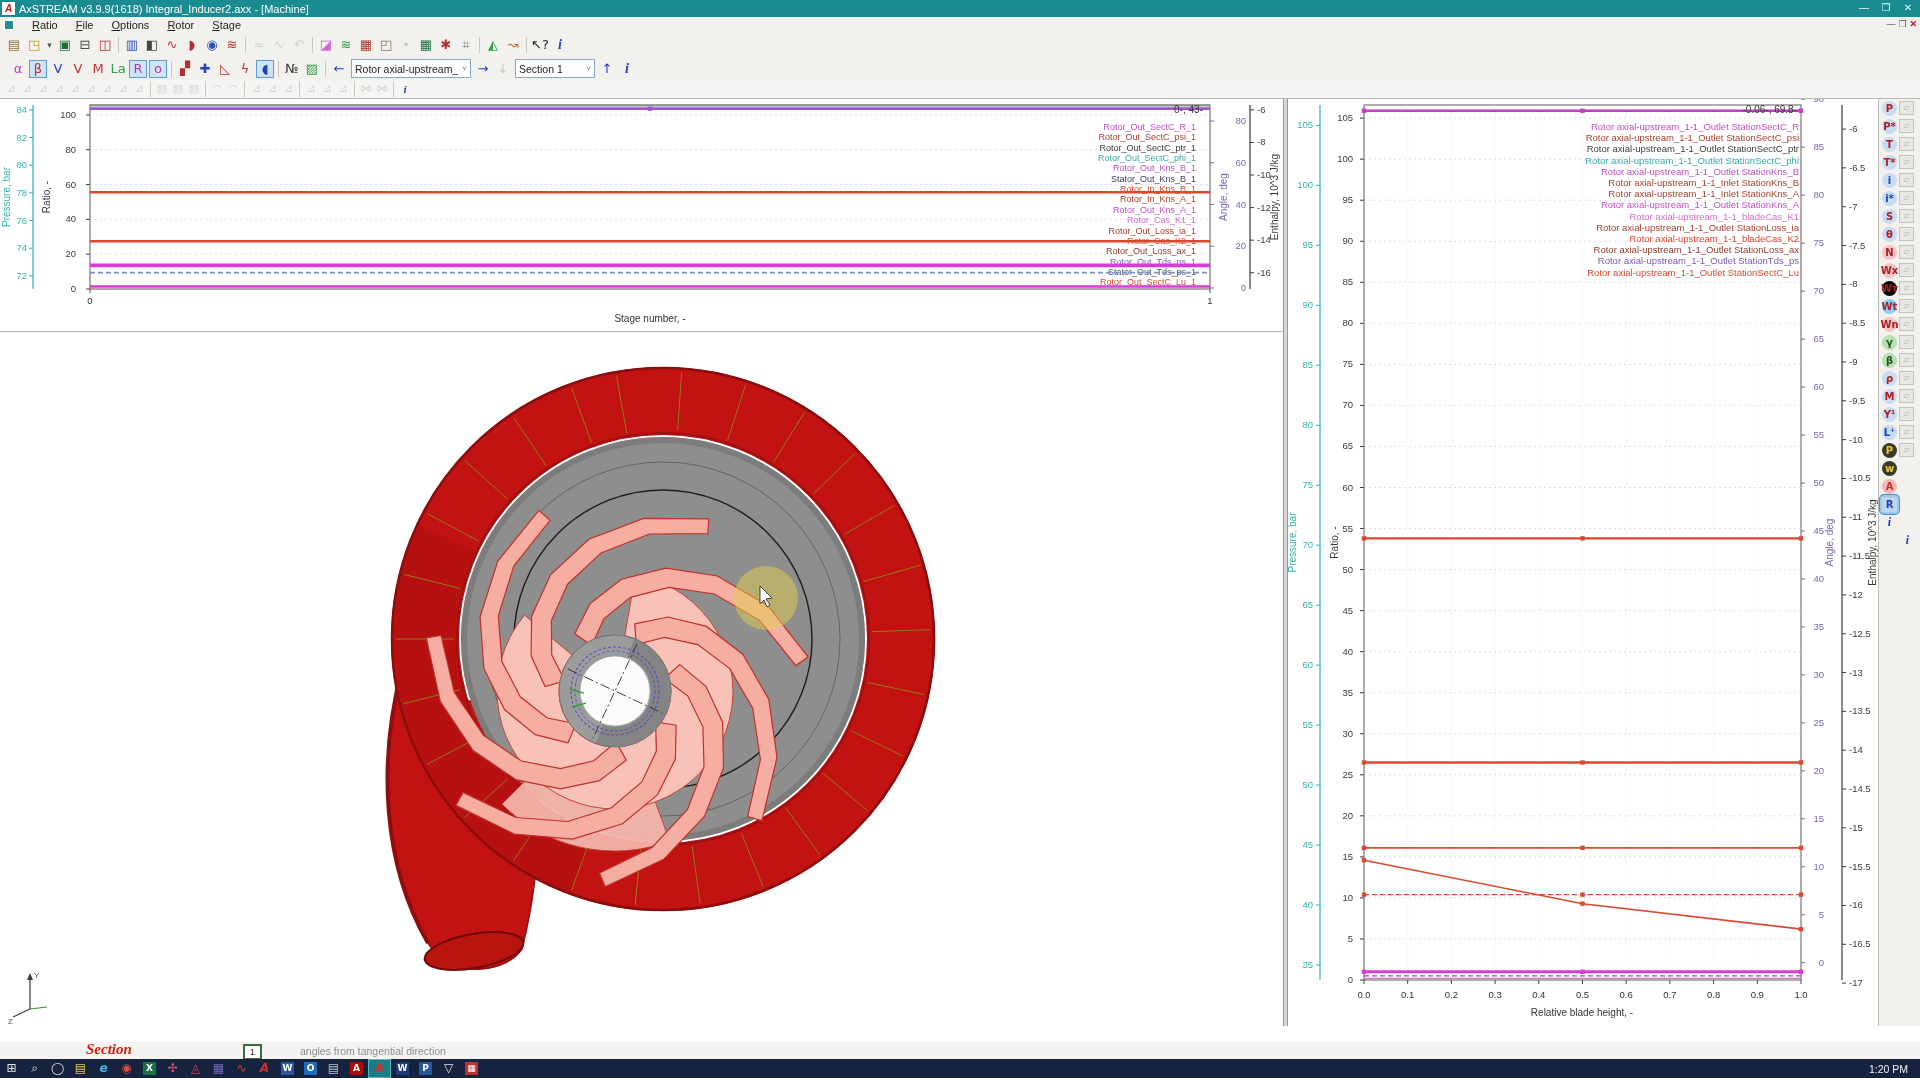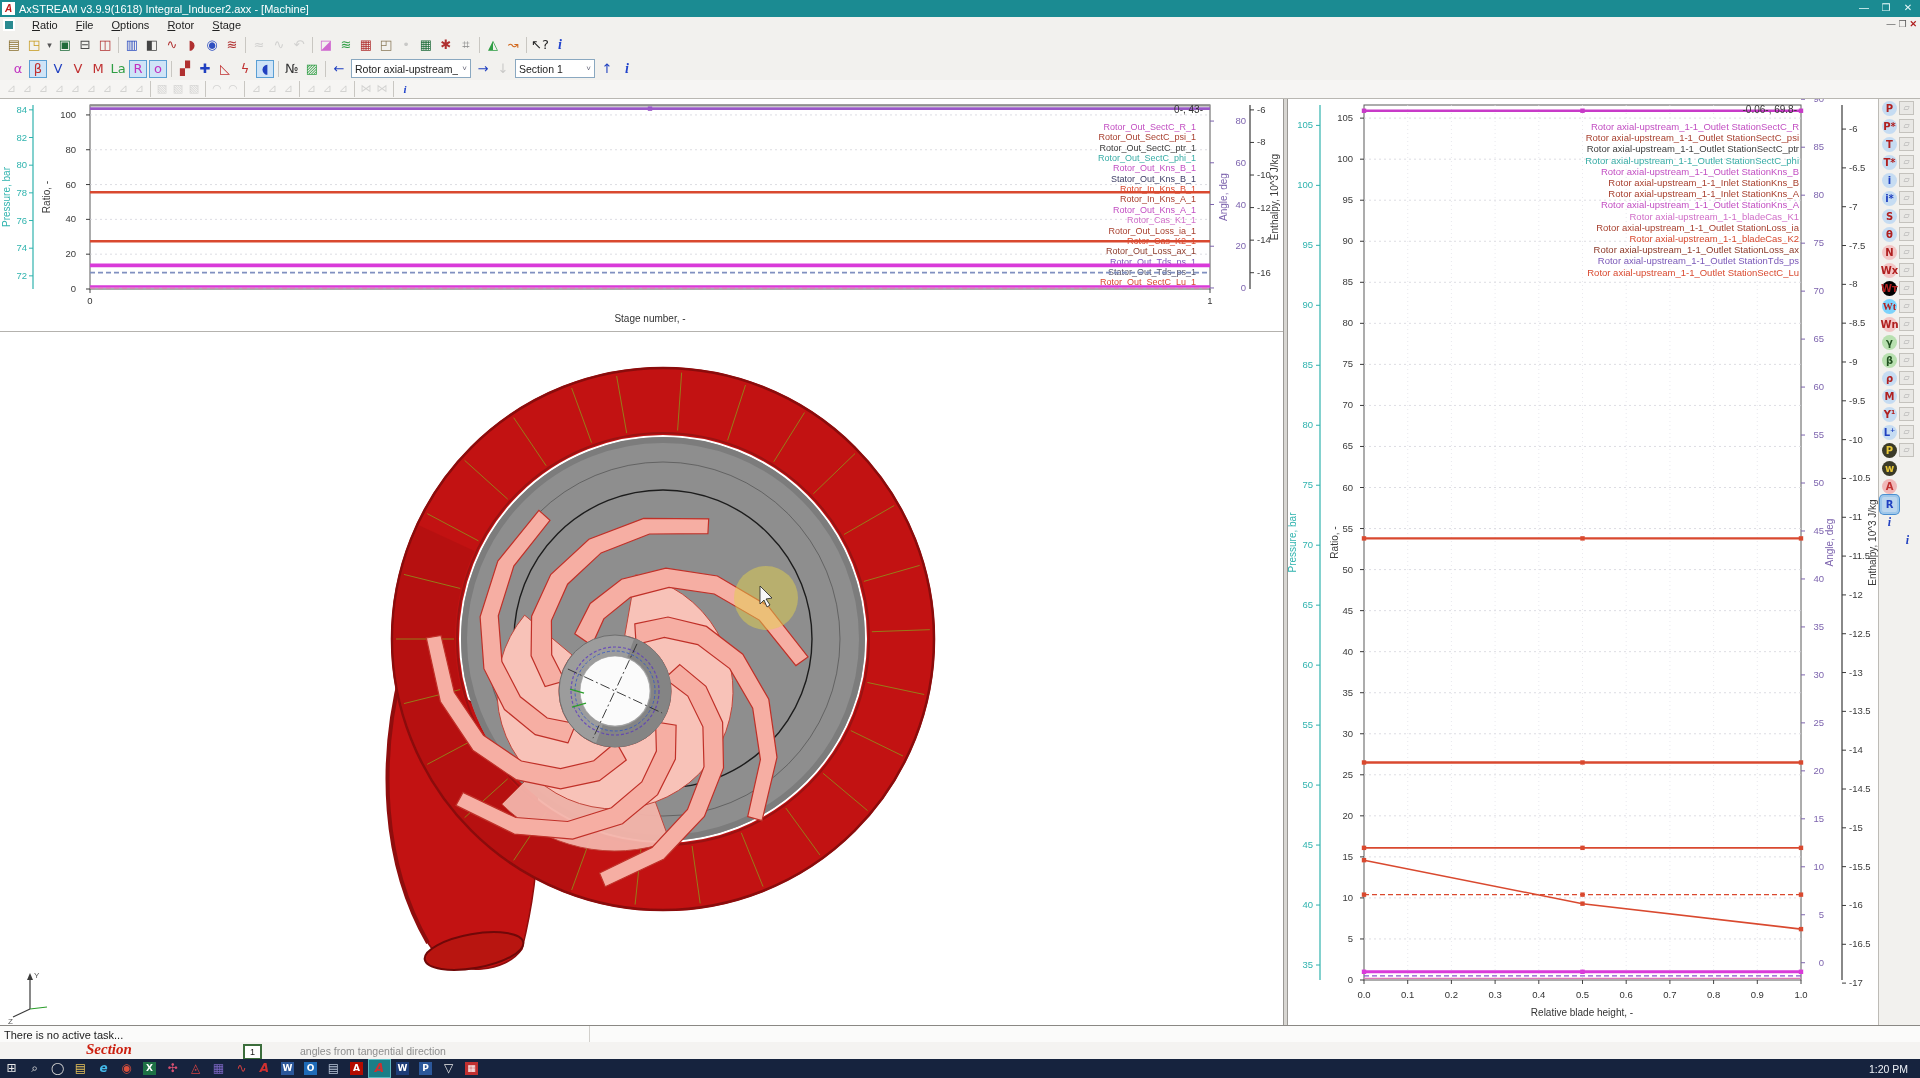--- a/index.html
+++ b/index.html
@@ -719,21 +719,21 @@
         </div>
         <div class="striprow">
           <span class="stripicon" style="color: rgb(176, 32, 32); background: rgb(242, 198, 198);">Wx</span>
           <span class="stripmini">▱</span>
         </div>
         <div class="striprow">
           <span class="stripicon" style="color: rgb(176, 32, 32); background: #000000;">Wᴛ</span>
           <span class="stripmini">▱</span>
         </div>
         <div class="striprow">
-          <span class="stripicon" style="color: rgb(176, 32, 32); background: #7dd3fc; font-family: Liberation Serif, serif;">Wt</span>
+          <span class="stripicon" style="color: rgb(176, 32, 32); background: #7dd3fc;">Wt</span>
           <span class="stripmini">▱</span>
         </div>
         <div class="striprow">
           <span class="stripicon" style="color: rgb(176, 32, 32); background: rgb(242, 198, 198);">Wn</span>
           <span class="stripmini">▱</span>
         </div>
         <div class="striprow">
           <span class="stripicon" style="color: rgb(32, 80, 32); background: rgb(184, 224, 176);">γ</span>
           <span class="stripmini">▱</span>
         </div>
@@ -772,23 +772,20 @@
         </div>
         <div class="striprow">
           <span class="stripicon plain" style="color: rgb(32, 64, 192);">i</span>
         </div>
         <div class="striprow" style="padding-left: 21px;">
           <span class="stripicon plain" style="color: rgb(32, 64, 192);">i</span>
         </div>
       </div>
 </div>
 
-<div id="status1">
-  <span class="cell1">There is no active task...</span>
-</div>
 <div id="status2">
   <span class="design">Section</span>
   <span class="stepbox">1</span>
   <span class="stmsg">angles from tangential direction</span>
 </div>
 
 <div id="taskbar">
   <span id="taskicons" style="display:flex;">
         <span class="tbarcell">
           <span class="tbarglyph" style="color: rgb(232, 232, 232);">⊞</span>

